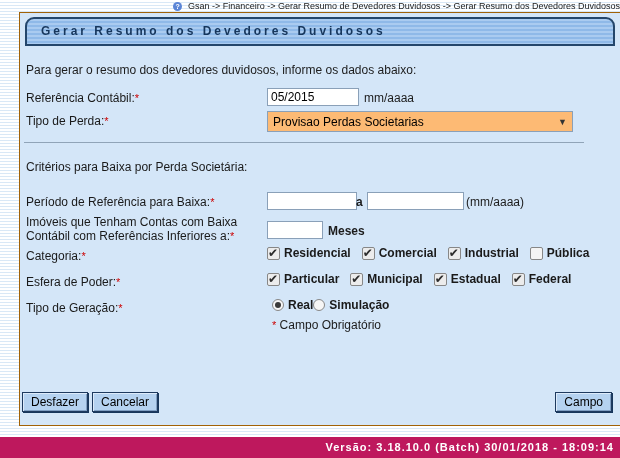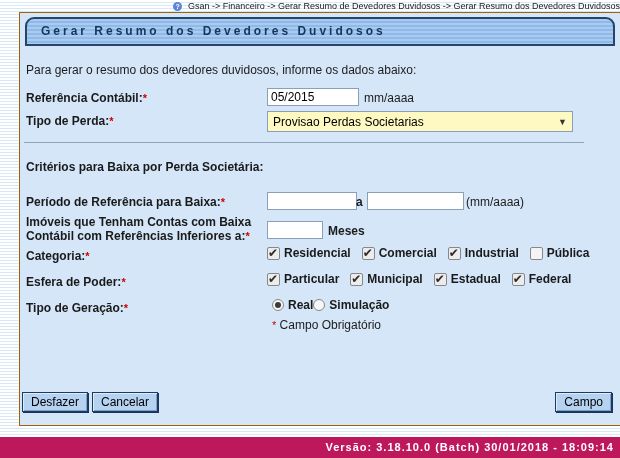--- a/index.html
+++ b/index.html
@@ -22,30 +22,30 @@
     background:#d4e6f8;border:1px solid #a16207;box-sizing:content-box;
   }
   .titlebar{
     position:absolute;left:5px;top:4px;right:5px;height:25px;
     border:2px solid #24466b;border-radius:9px 9px 0 0;
     background:repeating-linear-gradient(to bottom,#aacbf0 0 2px,#8fb9e8 2px 4px);
     color:#16365c;font-weight:bold;font-size:12px;letter-spacing:3px;
     line-height:25px;padding-left:14px;white-space:nowrap;overflow:hidden;
   }
   .intro{position:absolute;left:6px;top:50px;font-size:12px;color:#1c1c1c;}
-  .lbl{position:absolute;font-size:12px;font-weight:bold;color:#1a1a1a;line-height:14px;}
+  .lbl{position:absolute;font-size:12px;font-weight:normal;color:#1a1a1a;line-height:14px;}
   .req{color:#cc0000;font-size:11px;}
   .hint{position:absolute;font-size:12px;color:#1c1c1c;}
   .hint-bold{font-weight:bold;}
   .txt{
     position:absolute;height:14px;border:1px solid #8aa0b8;background:#fff;
     font-size:12px;padding:1px 3px;font-family:inherit;color:#000;
   }
   .selectbox{
-    position:absolute;height:19px;border:1px solid #8aa0b8;background:#fef9c3;
+    position:absolute;height:19px;border:1px solid #8aa0b8;background:#fdba74;
     font-size:12px;color:#000;display:flex;align-items:center;
     justify-content:space-between;padding:0 5px;cursor:default;
   }
   .selectbox .arrow{font-size:9px;color:#333;}
   .divider{position:absolute;left:4px;top:129px;width:560px;height:0;border-top:1px solid #90a4b8;}
   .chk-group{position:absolute;display:flex;gap:11px;align-items:flex-start;}
   .chk-item{display:flex;gap:4px;align-items:center;font-weight:bold;font-size:12px;color:#1a1a1a;cursor:pointer;}
   .cb{
     appearance:none;-webkit-appearance:none;width:13px;height:13px;margin:0;
     border:1px solid #878787;background:#f4f4f4;border-radius:2px;position:relative;flex:0 0 auto;

